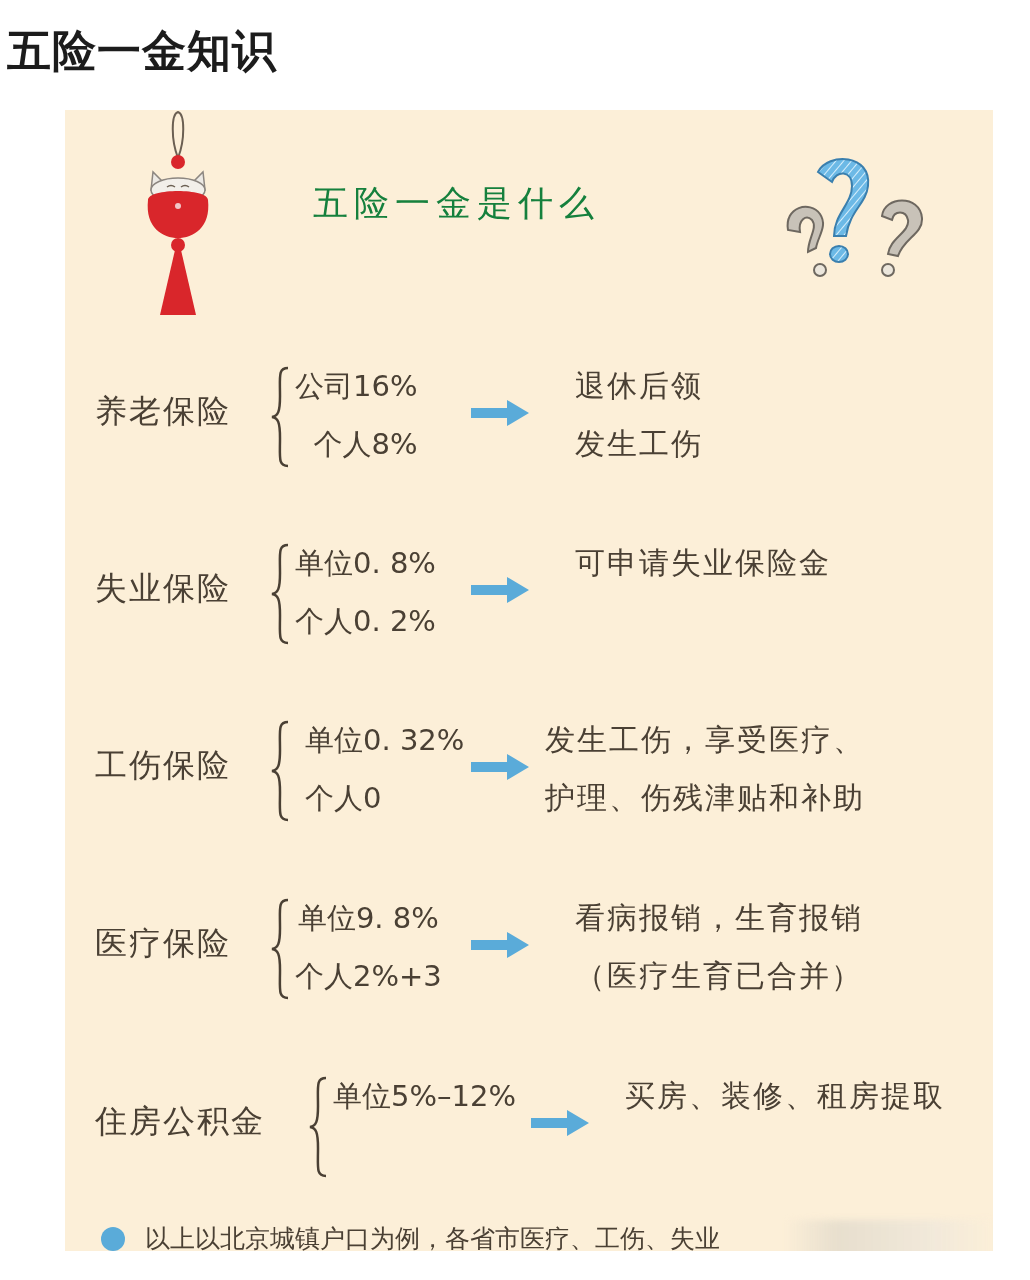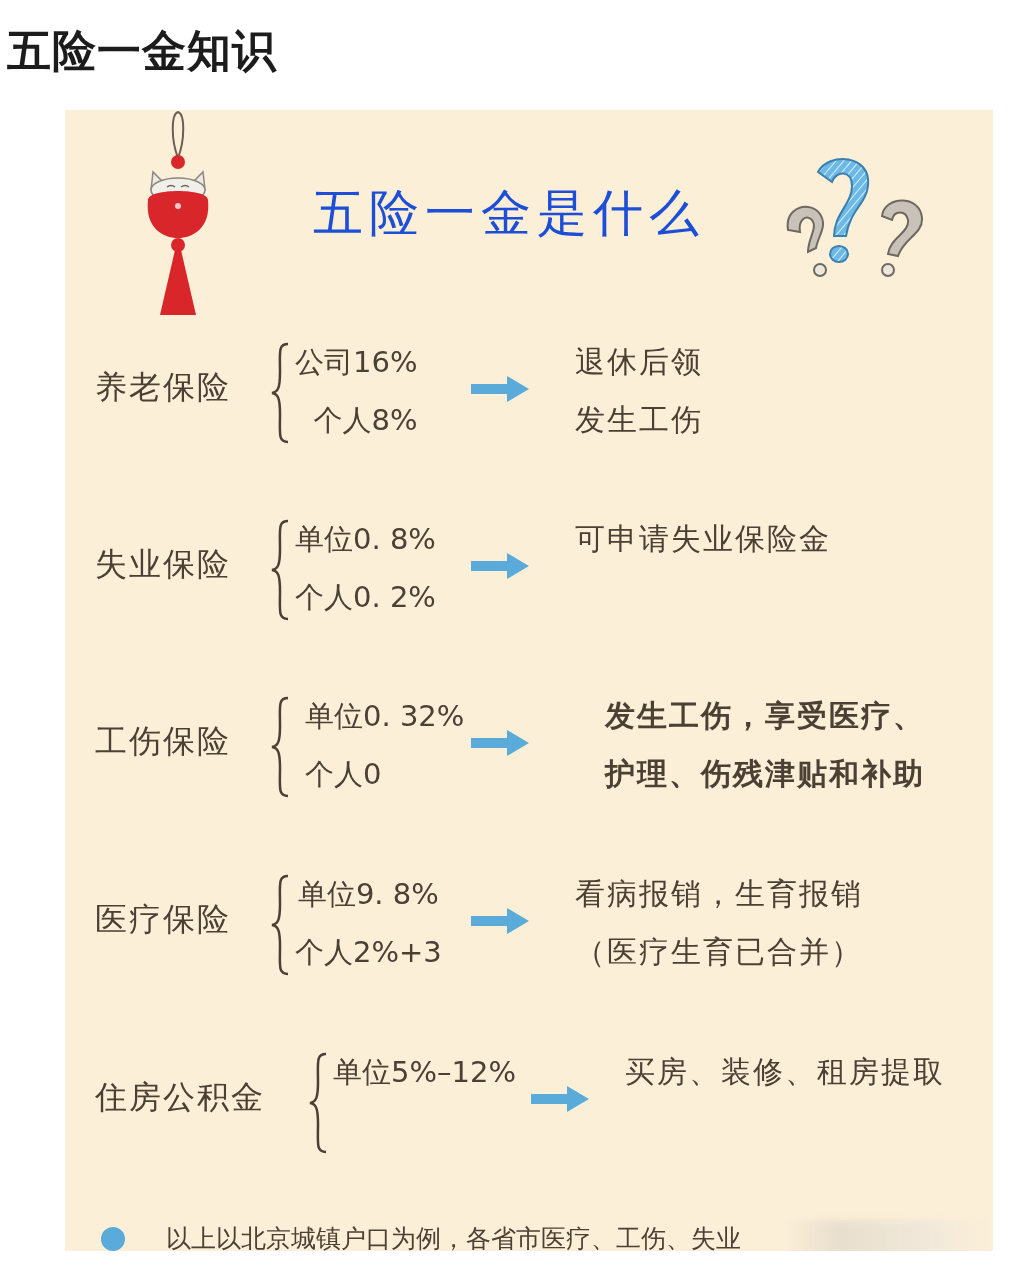--- a/index.html
+++ b/index.html
@@ -11,37 +11,37 @@
       position: absolute; left: 0; top: 22px; width: 924px; text-align: left;
       font-size: 44px; font-weight: bold; color: #1c1c1c; letter-spacing: 1px; margin-left: 7px;
     }
     .panel {
       position: absolute; left: 65px; top: 110px; width: 928px; height: 1141px;
       background: #fcefd8; overflow: hidden;
     }
     .ornament { position: absolute; left: 68px; top: 0; width: 90px; height: 212px; }
     .qmarks { position: absolute; left: 715px; top: 42px; width: 150px; height: 128px; }
     .panel-title {
-      position: absolute; left: 248px; top: 70px; font-size: 50px; color: #1d4ed8; letter-spacing: 6px;
+      position: absolute; left: 248px; top: 70px; font-size: 35px; color: #15803d; letter-spacing: 6px;
     }
-    .row { position: absolute; left: 0; width: 928px; height: 120px; }
+    .row { position: absolute; left: 0; width: 928px; height: 120px; margin-top: 24px; }
     .row .name {
       position: absolute; left: 30px; top: 28px; font-size: 32px; color: #4a4034; letter-spacing: 2px; white-space: nowrap;
     }
     .row .brace {
       position: absolute; top: 4px; width: 22px; height: 102px;
     }
     .row .rates { position: absolute; top: 0; }
     .row .rate { font-size: 29px; color: #4a4034; height: 58px; line-height: 48px; white-space: nowrap; }
     .row .arrow { position: absolute; top: 36px; width: 62px; height: 30px; }
     .row .desc { position: absolute; top: 0; }
     .row .desc-line { font-size: 30px; color: #4a4034; height: 58px; line-height: 48px; white-space: nowrap; letter-spacing: 2px; }
     .footnote {
       position: absolute; left: 36px; top: 1112px; font-size: 25px; color: #4a4034; white-space: nowrap;
-      display: flex; align-items: center; gap: 21px;
+      display: flex; align-items: center;
     }
     .footnote .dot { width: 24px; height: 24px; border-radius: 50%; background: #5aabd9; margin-right: 20px; }
     .footnote-blur {
       position: absolute; left: 720px; top: 1110px; width: 210px; height: 40px;
       background: linear-gradient(90deg, rgba(252,239,216,0) 0%, rgba(230,222,205,0.95) 25%, rgba(240,232,218,0.9) 70%, rgba(252,239,216,0.6) 100%);
       filter: blur(3px);
     }
   </style>
 </head>
 <body>
@@ -123,21 +123,21 @@
     <svg class="brace" style="left:205px;" viewBox="0 0 22 102">
       <path d="M18 2 C8 2 10 10 10 30 C10 46 8 50 2 51 C8 52 10 56 10 72 C10 92 8 100 18 100" fill="none" stroke="#4a4034" stroke-width="2.5"></path>
     </svg>
     <div class="rates" style="left:240px;">
       <div class="rate">单位0. 32%</div>
       <div class="rate">个人0</div>
     </div>
     <svg class="arrow" style="left:404px;" viewBox="0 0 62 30">
       <path d="M2 10 L38 10 L38 2 L60 15 L38 28 L38 20 L2 20 Z" fill="#5aabd9"></path>
     </svg>
-    <div class="desc" style="left:540px;font-weight:bold;">
+    <div class="desc" style="left:480px;">
       <div class="desc-line">发生工伤，享受医疗、</div>
       <div class="desc-line">护理、伤残津贴和补助</div>
     </div>
   </div>
 
   <div class="row" style="top:760px;text-align:center;">
     <div class="name">医疗保险</div>
     <svg class="brace" style="left:205px;" viewBox="0 0 22 102">
       <path d="M18 2 C8 2 10 10 10 30 C10 46 8 50 2 51 C8 52 10 56 10 72 C10 92 8 100 18 100" fill="none" stroke="#4a4034" stroke-width="2.5"></path>
     </svg>

